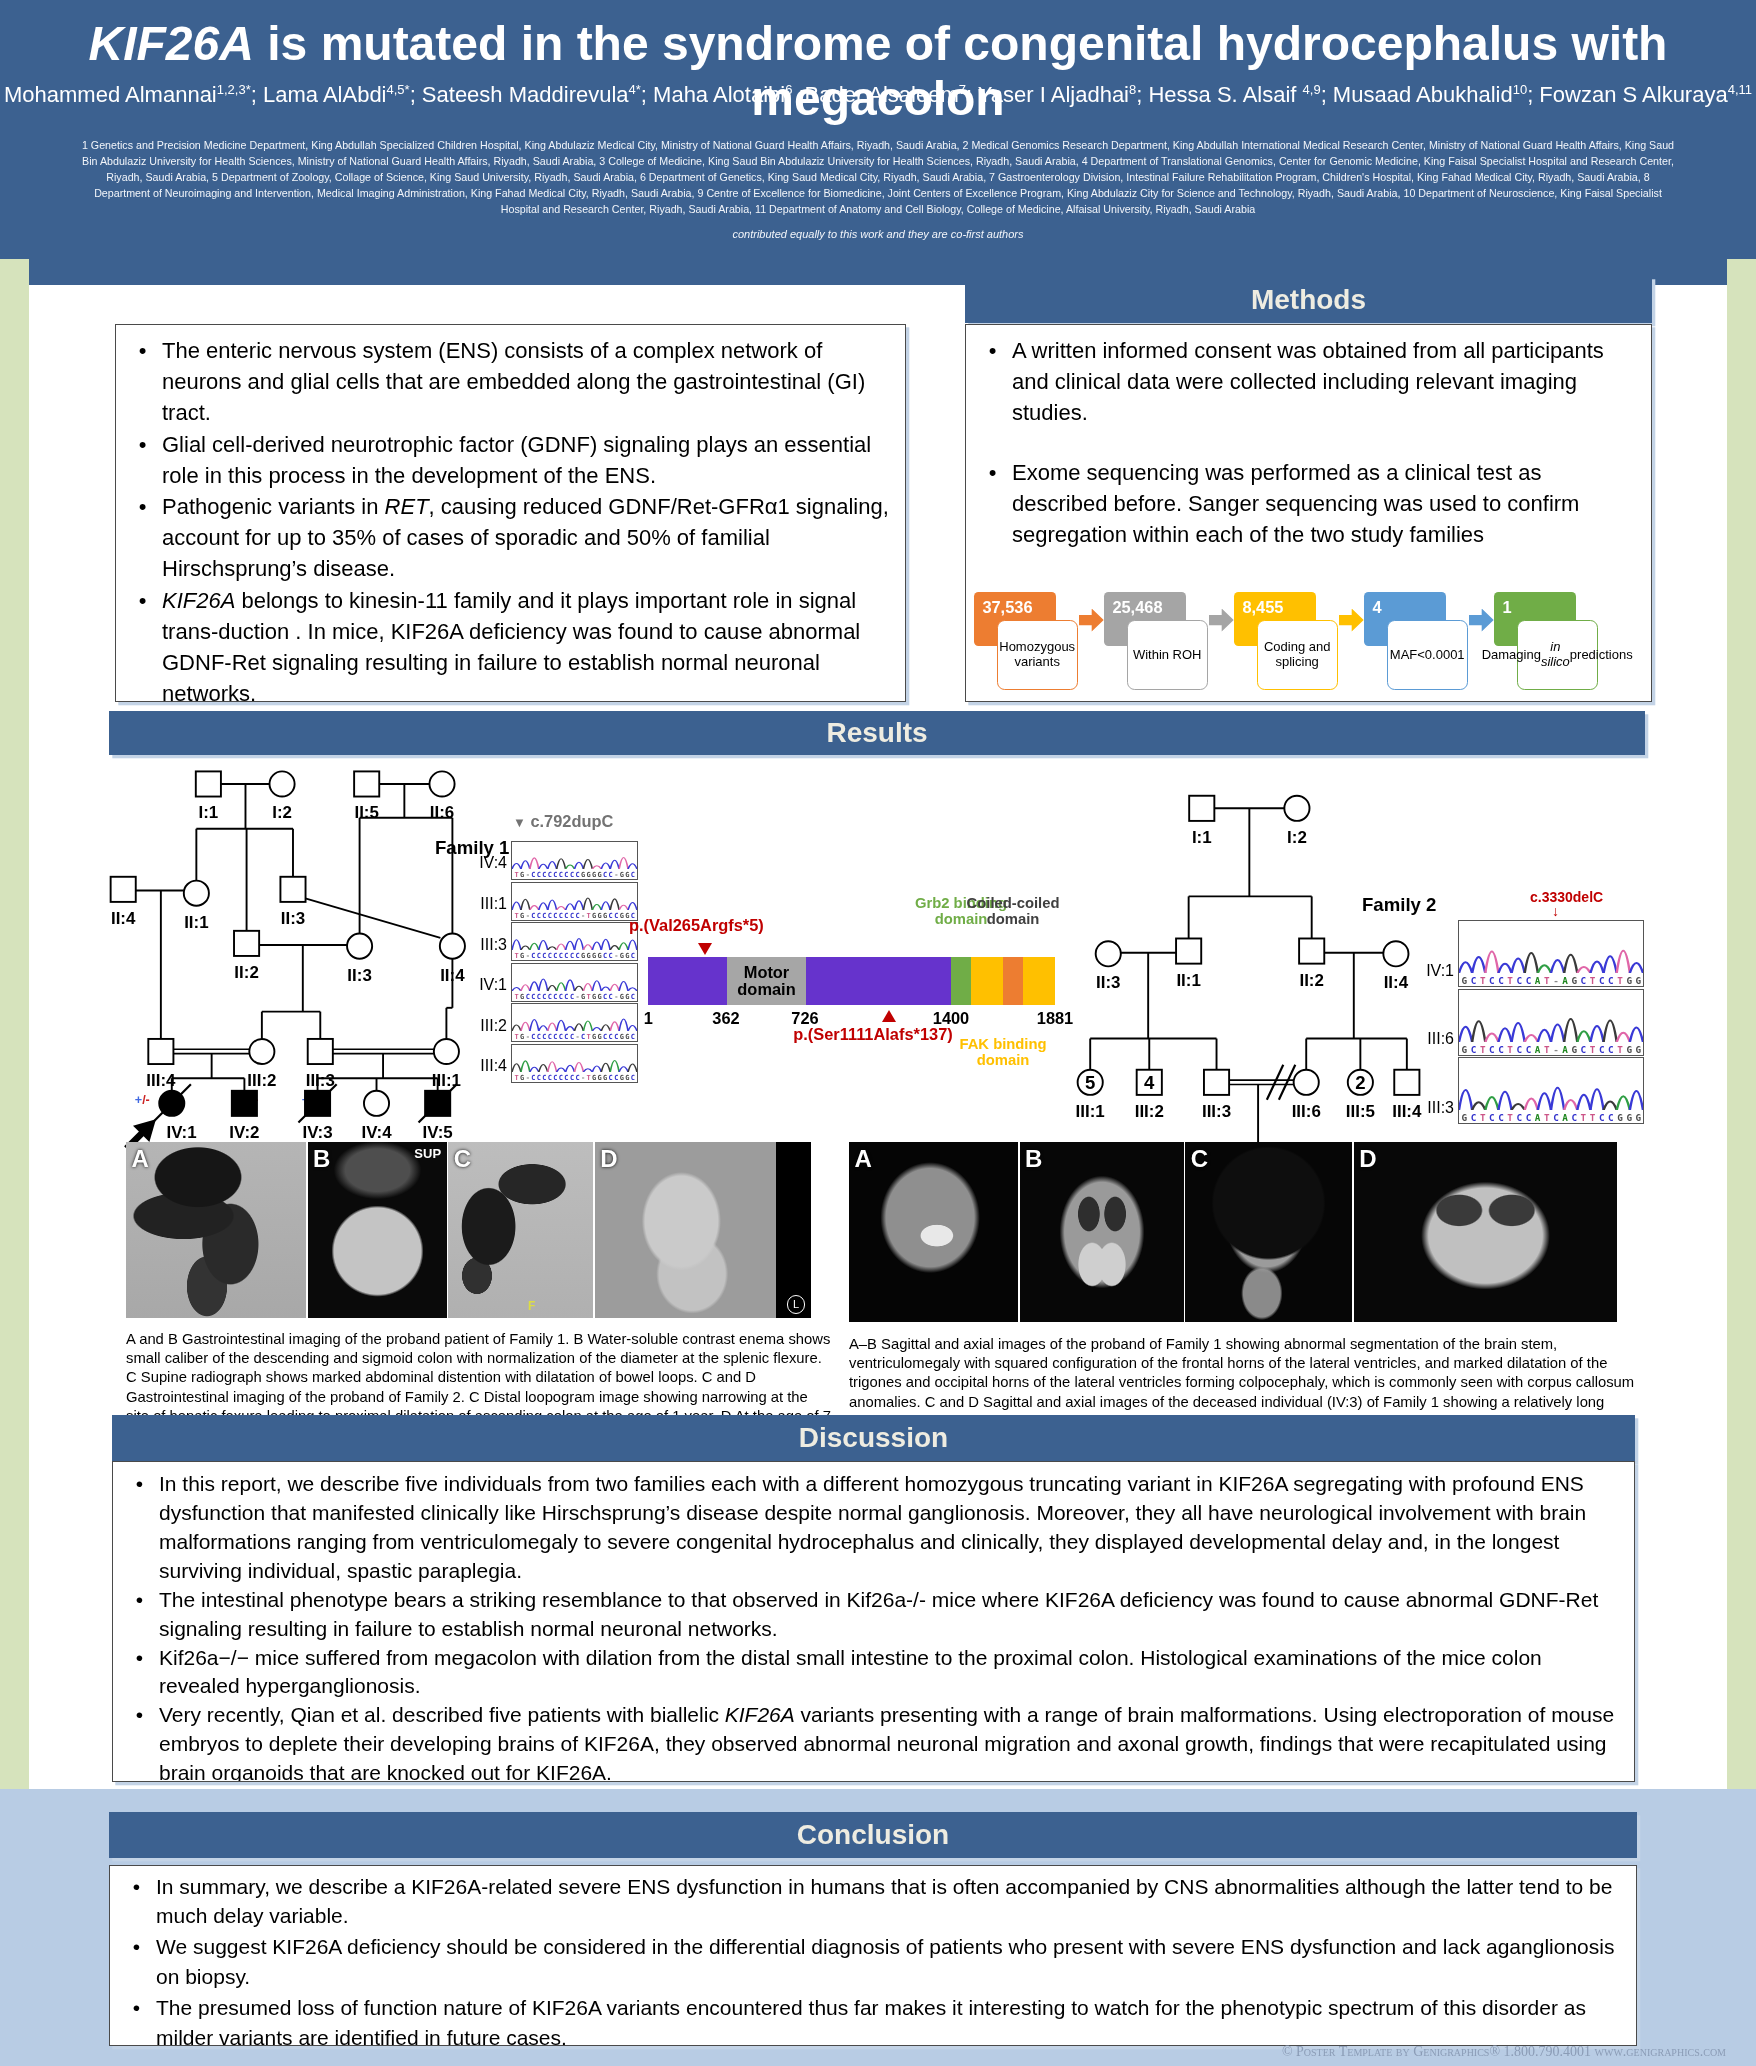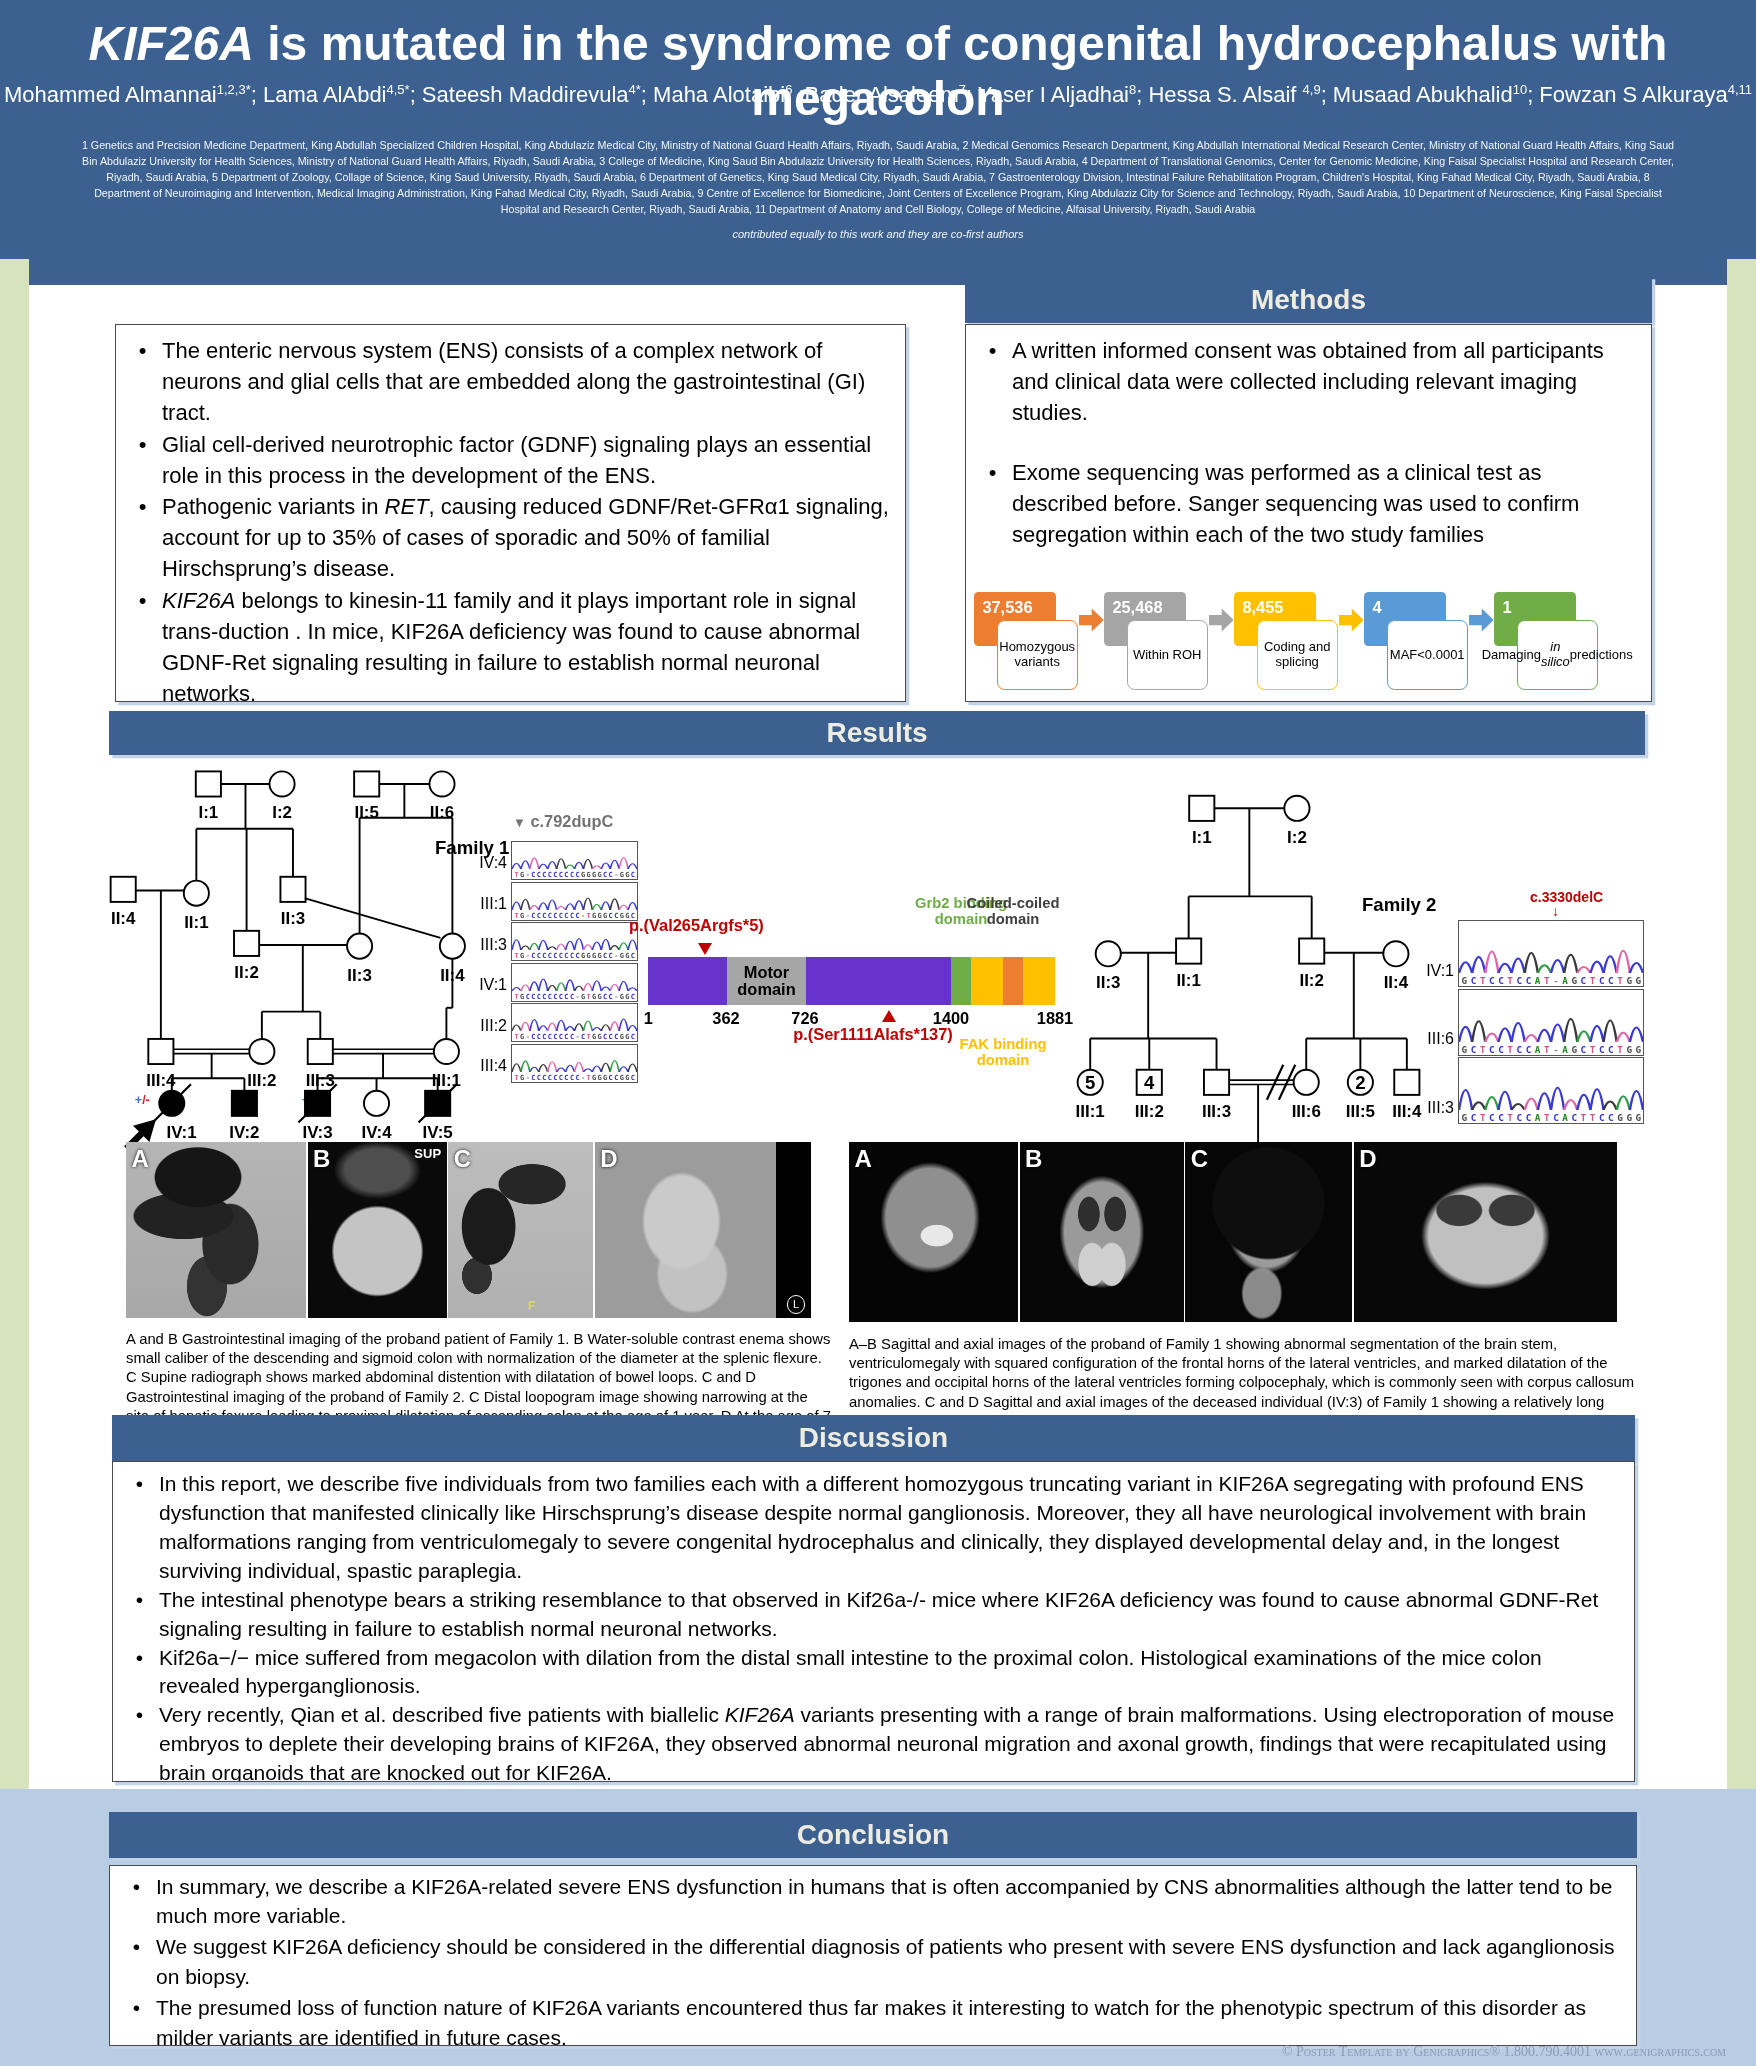--- a/index.html
+++ b/index.html
@@ -734,21 +734,21 @@
         <li>Kif26a−/− mice suffered from megacolon with dilation from the distal small intestine to the proximal colon.  Histological examinations of the mice colon revealed hyperganglionosis.</li>
         <li>Very recently, Qian et al. described five patients with biallelic <i>KIF26A</i> variants presenting with a range of brain malformations. Using electroporation of mouse embryos to deplete their developing brains of KIF26A, they observed abnormal neuronal migration and axonal growth, findings that were recapitulated using brain organoids that are knocked out for KIF26A.</li>
       </ul>
   </div>
 
   <div class="sec-bar" style="left:109px;top:1812px;width:1528px;height:46px;">
       <span class="t" style="line-height:46px;">Conclusion</span>
     </div>
   <div class="sec-box conc-box" style="left:109px;top:1865px;width:1528px;height:181px;">
     <ul class="bullets" style="padding-top:5.5px;">
-        <li>In summary, we describe a KIF26A-related severe ENS dysfunction in humans that is often accompanied by CNS abnormalities although the latter tend to be much more variable.</li>
+        <li>In summary, we describe a KIF26A-related severe ENS dysfunction in humans that is often accompanied by CNS abnormalities although the latter tend to be much delay variable.</li>
         <li> We suggest KIF26A deficiency should be considered in the differential diagnosis of patients who present with severe ENS dysfunction and lack aganglionosis on biopsy.</li>
         <li>The presumed loss of function nature of KIF26A variants encountered thus far makes it interesting to watch for the phenotypic spectrum of this disorder as milder variants are identified in future cases.</li>
       </ul>
   </div>
 
   <div class="footer">© Poster Template by Genigraphics® 1.800.790.4001 www.genigraphics.com</div>
 </div>
 
 
 </body></html>

